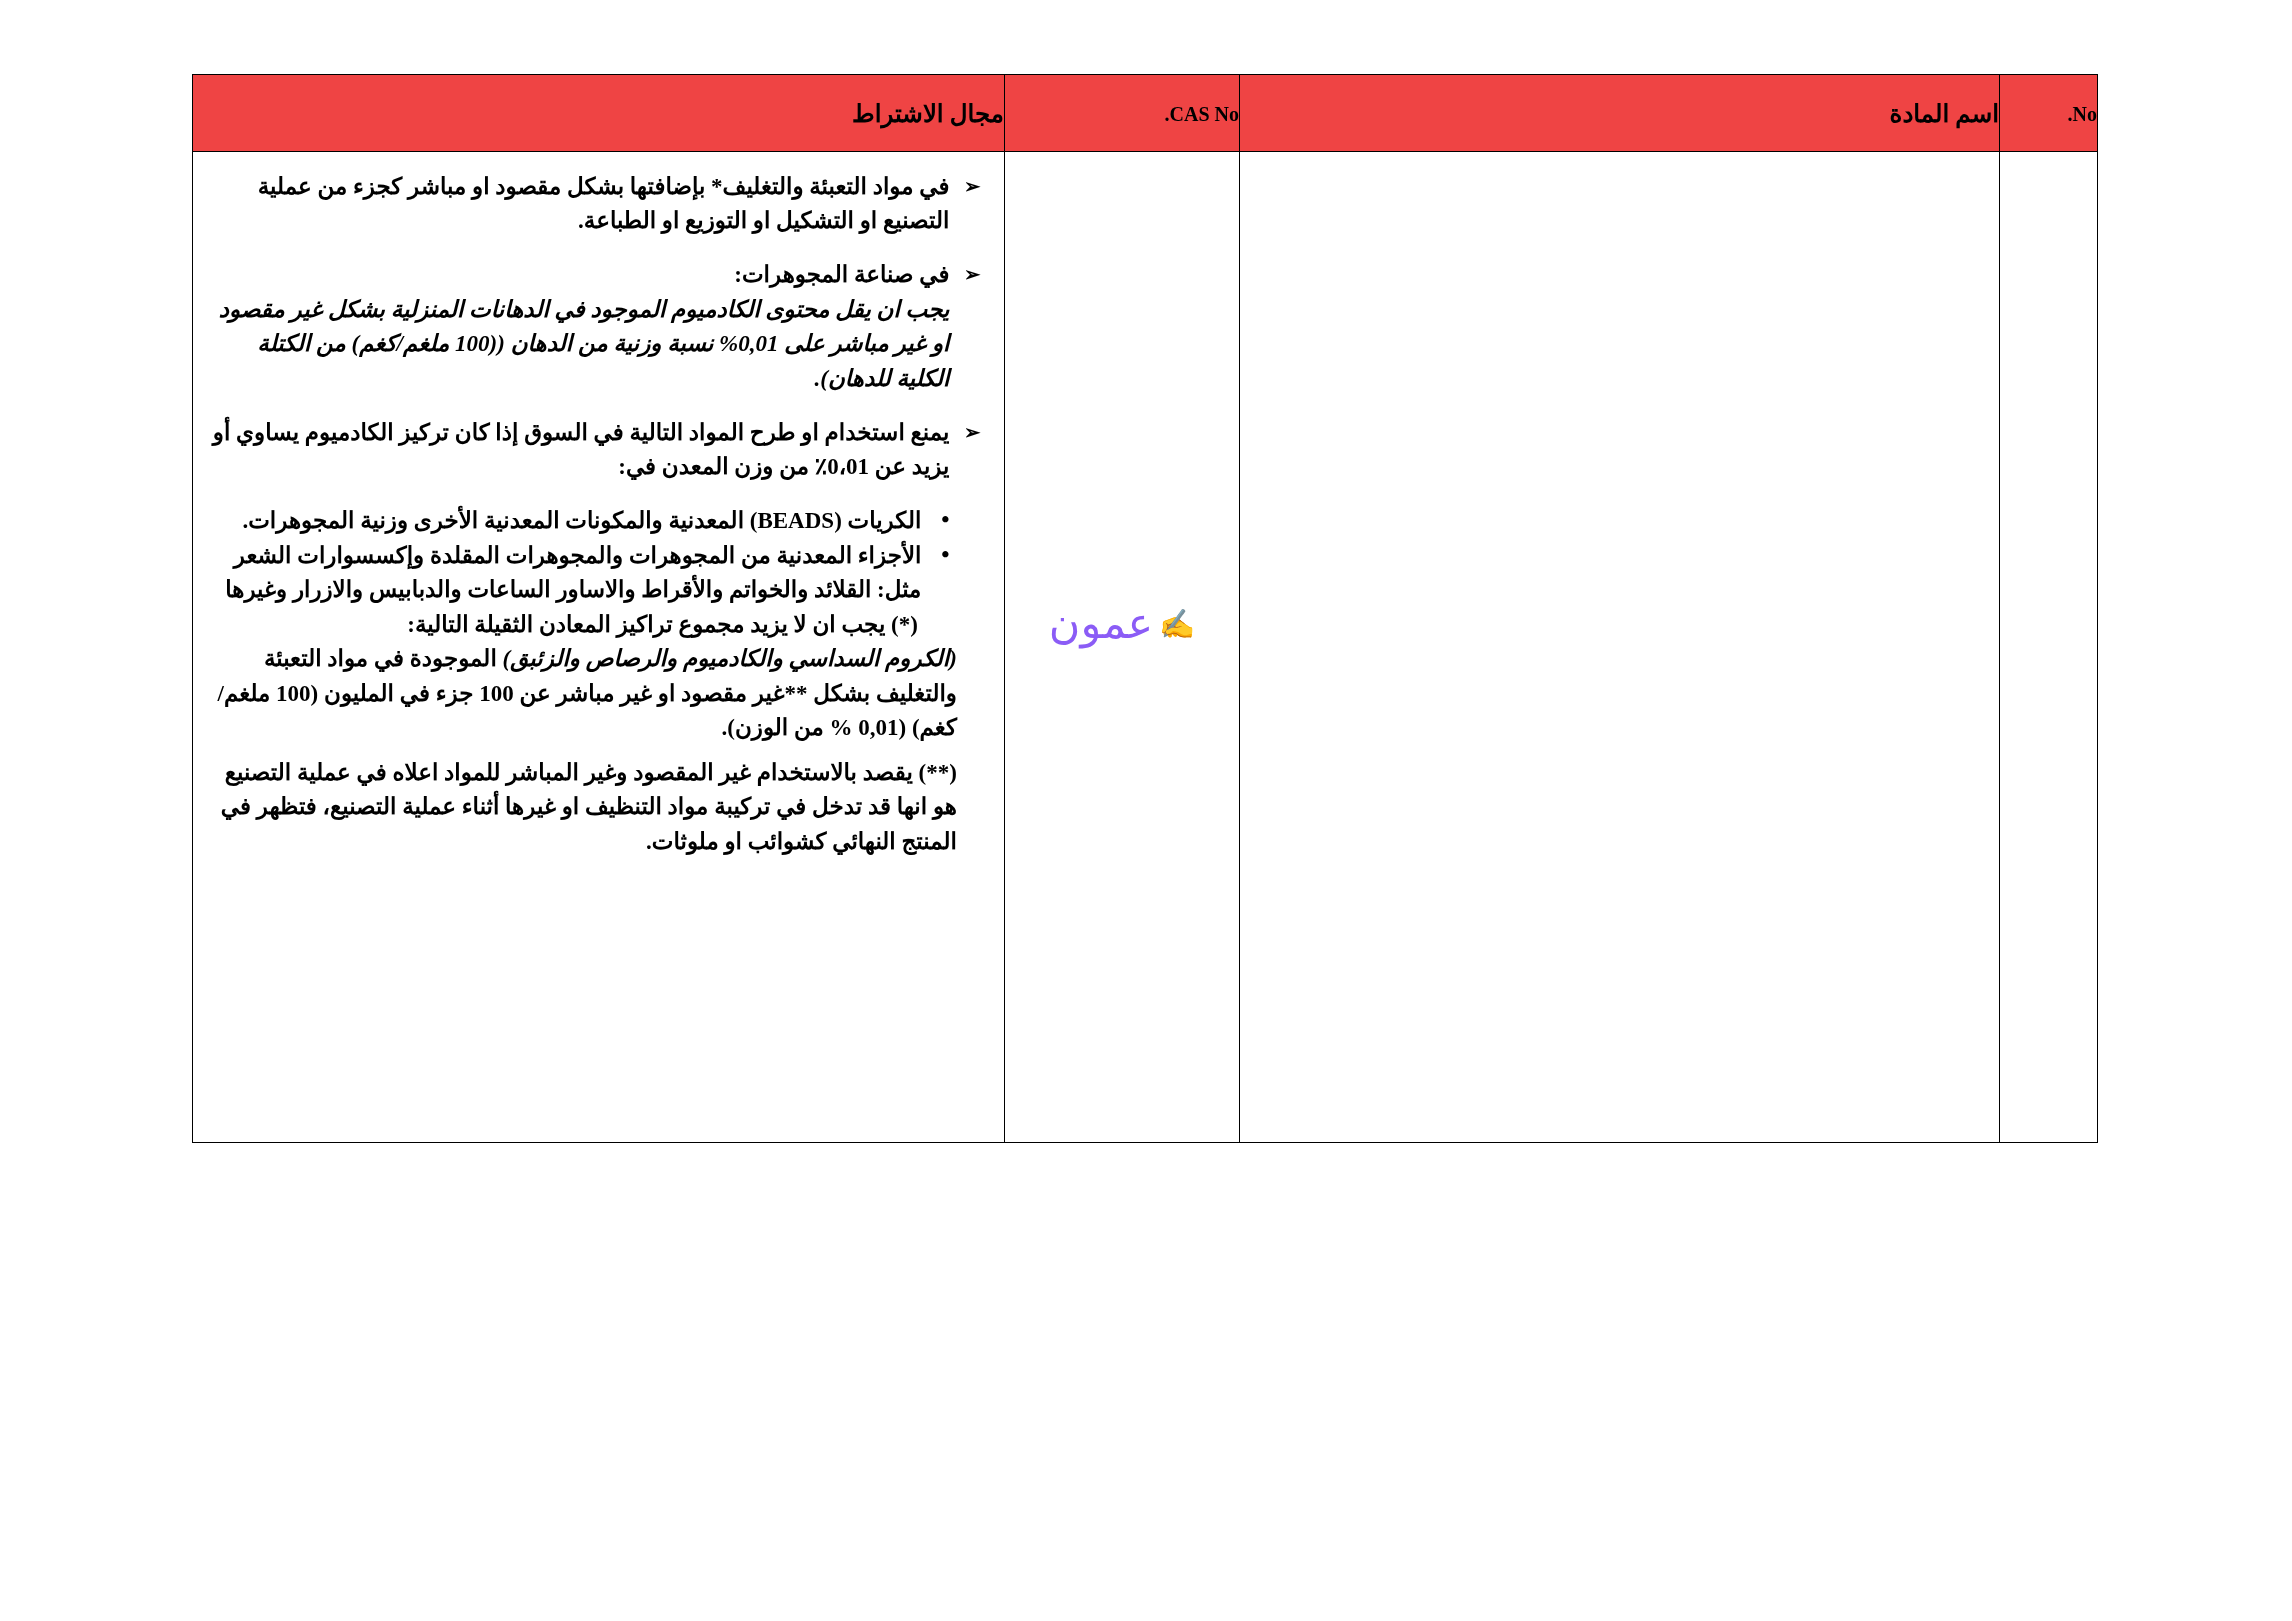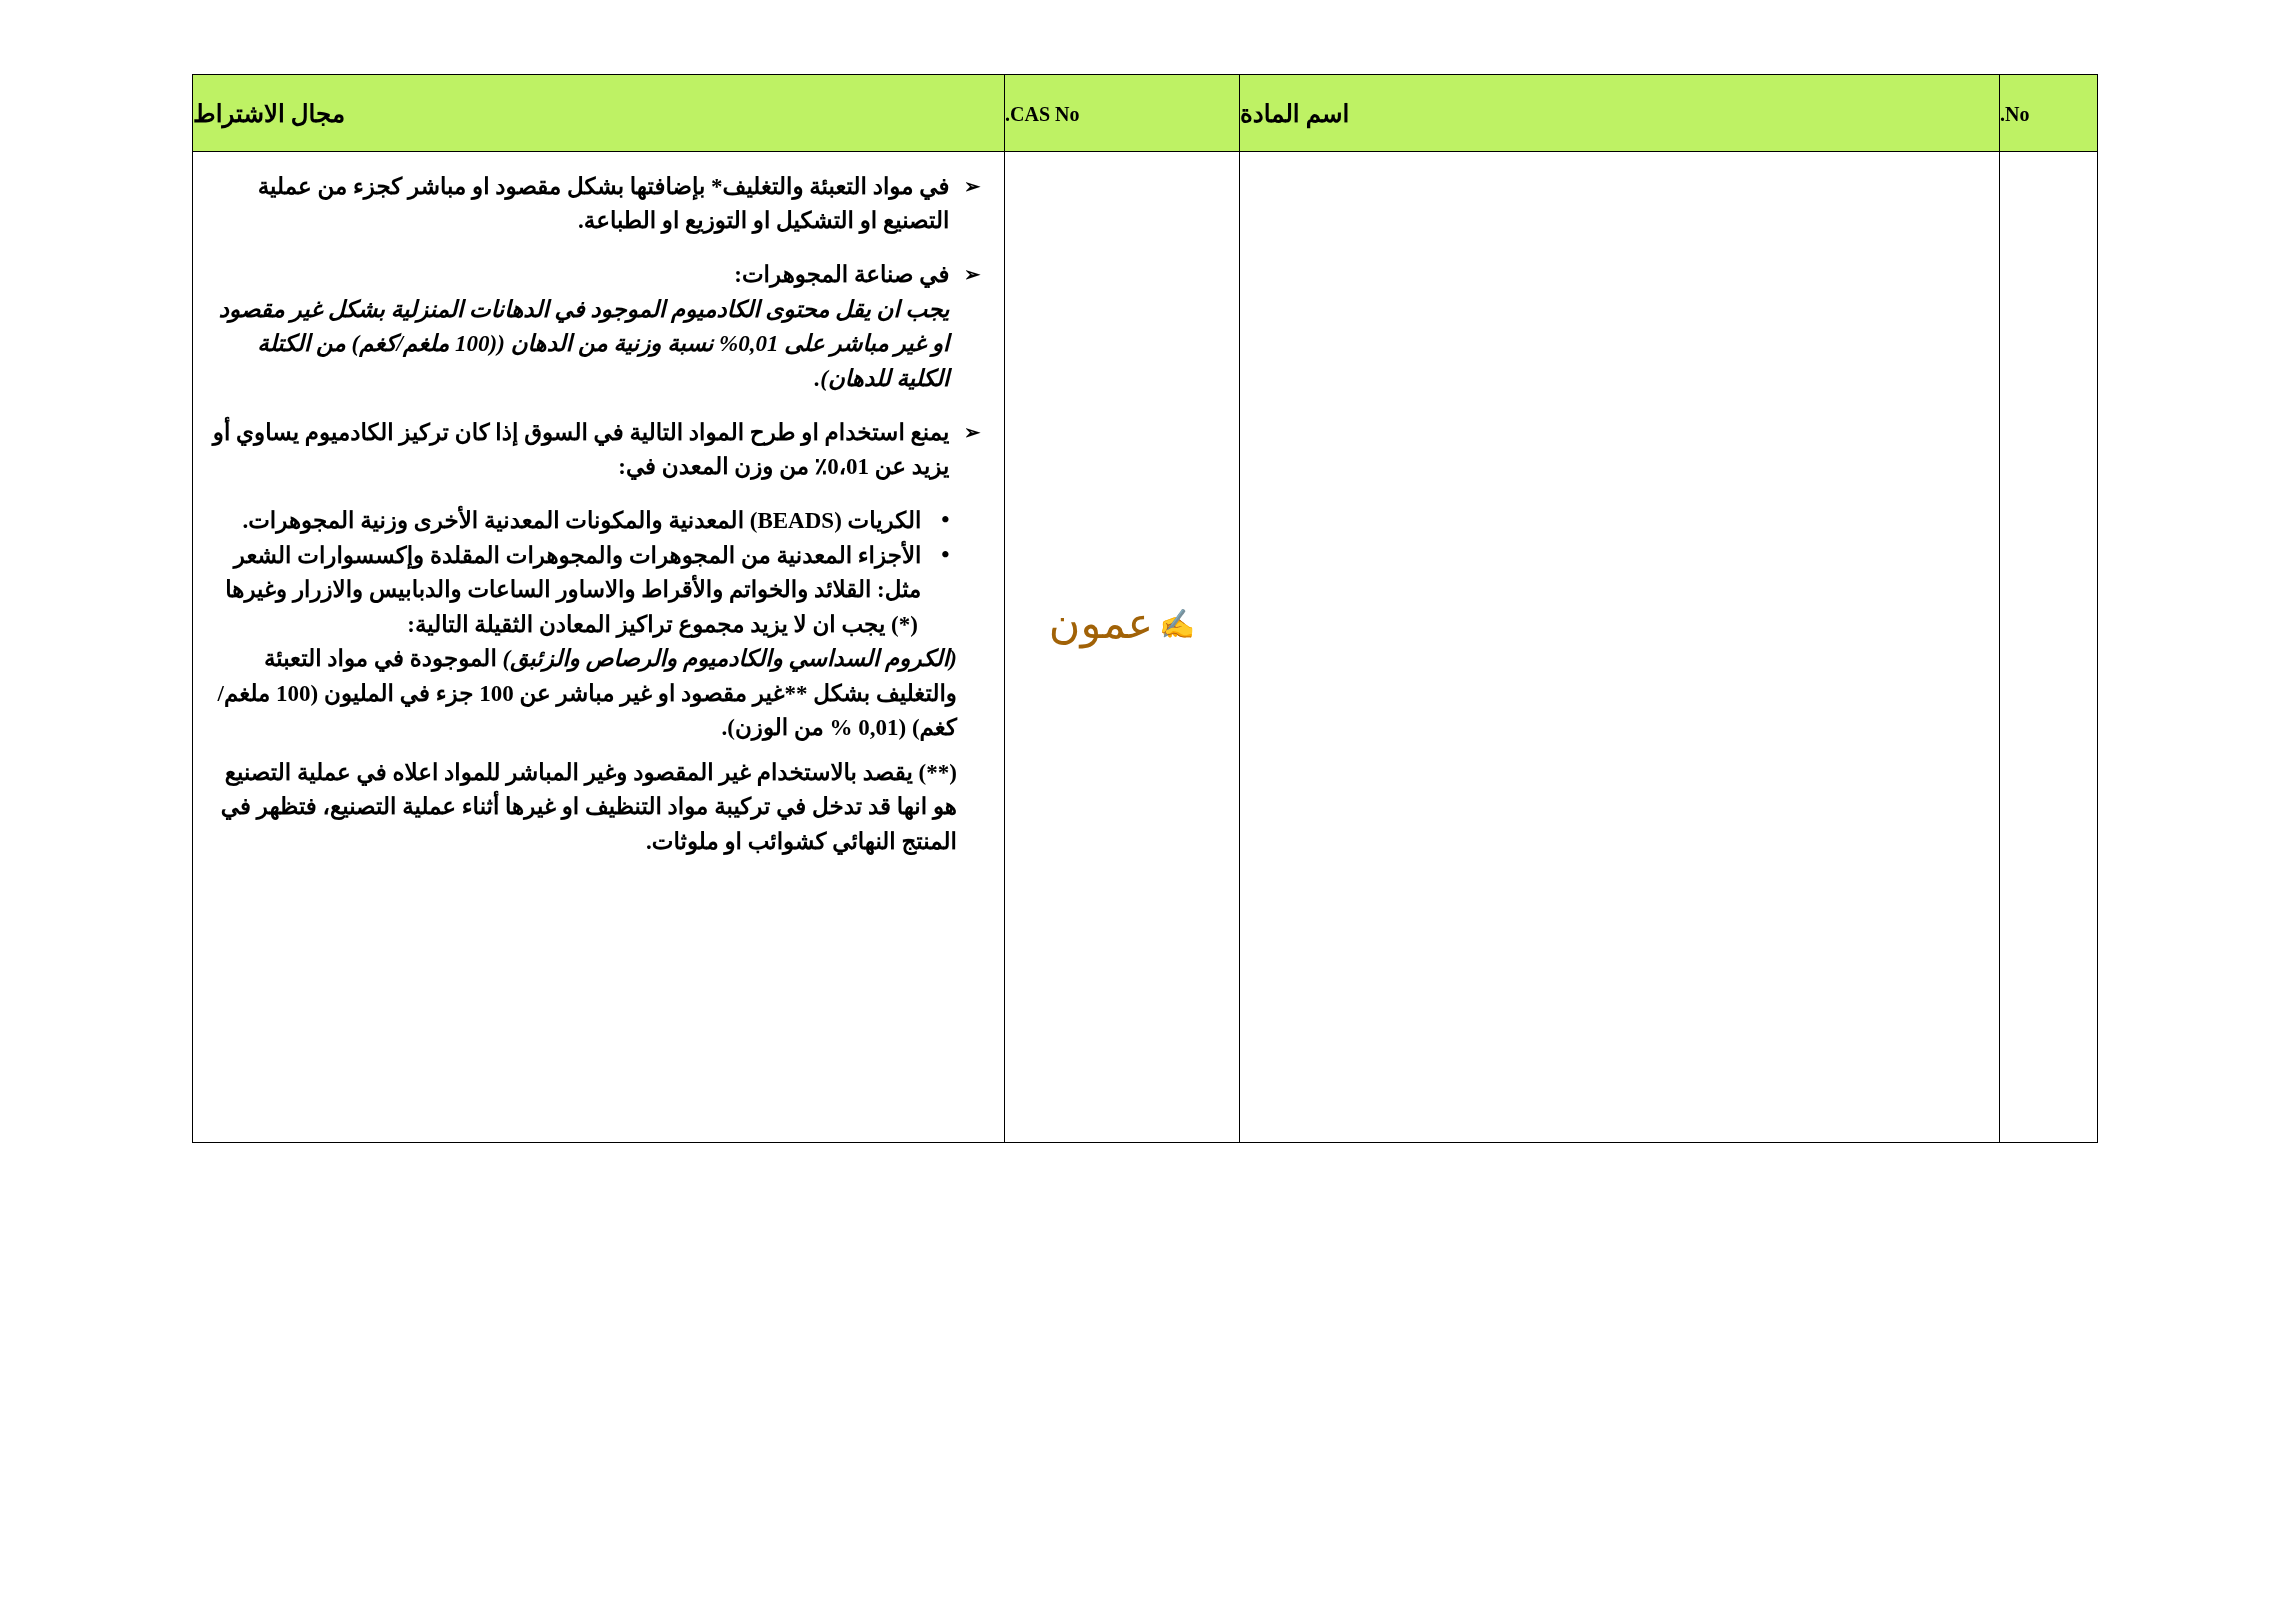--- a/index.html
+++ b/index.html
@@ -27,22 +27,22 @@
     border-collapse: collapse;
     table-layout: fixed;
   }
   .doc-table td, .doc-table th {
     border: 1px solid #000000;
     vertical-align: top;
     padding: 0;
   }
   
   .hdr-row td {
-    background: #bef264;
-    text-align: left;
+    background: #ef4444;
+    text-align: right;
     vertical-align: middle;
     height: 76px;
     font-weight: bold;
     font-size: 24.5px;
   }
   .hdr-no { width: 98px; }
   .hdr-name { width: 760px; }
   .hdr-cas { width: 235px; }
   .hdr-cond { width: 812px; }
   .hdr-latin {
@@ -56,21 +56,21 @@
   }
   .cell-no, .cell-name, .cell-cas {
     position: relative;
   }
   .watermark {
     position: absolute;
     top: 446px;
     left: 0;
     right: 0;
     text-align: center;
-    color: #a16207;
+    color: #8b5cf6;
     font-size: 43px;
     font-family: "Liberation Serif", serif;
     white-space: nowrap;
     letter-spacing: 1px;
   }
   .watermark .mark-glyph {
     font-size: 29px;
     vertical-align: 3.9px;
     margin-left: 5.9px;
   }

